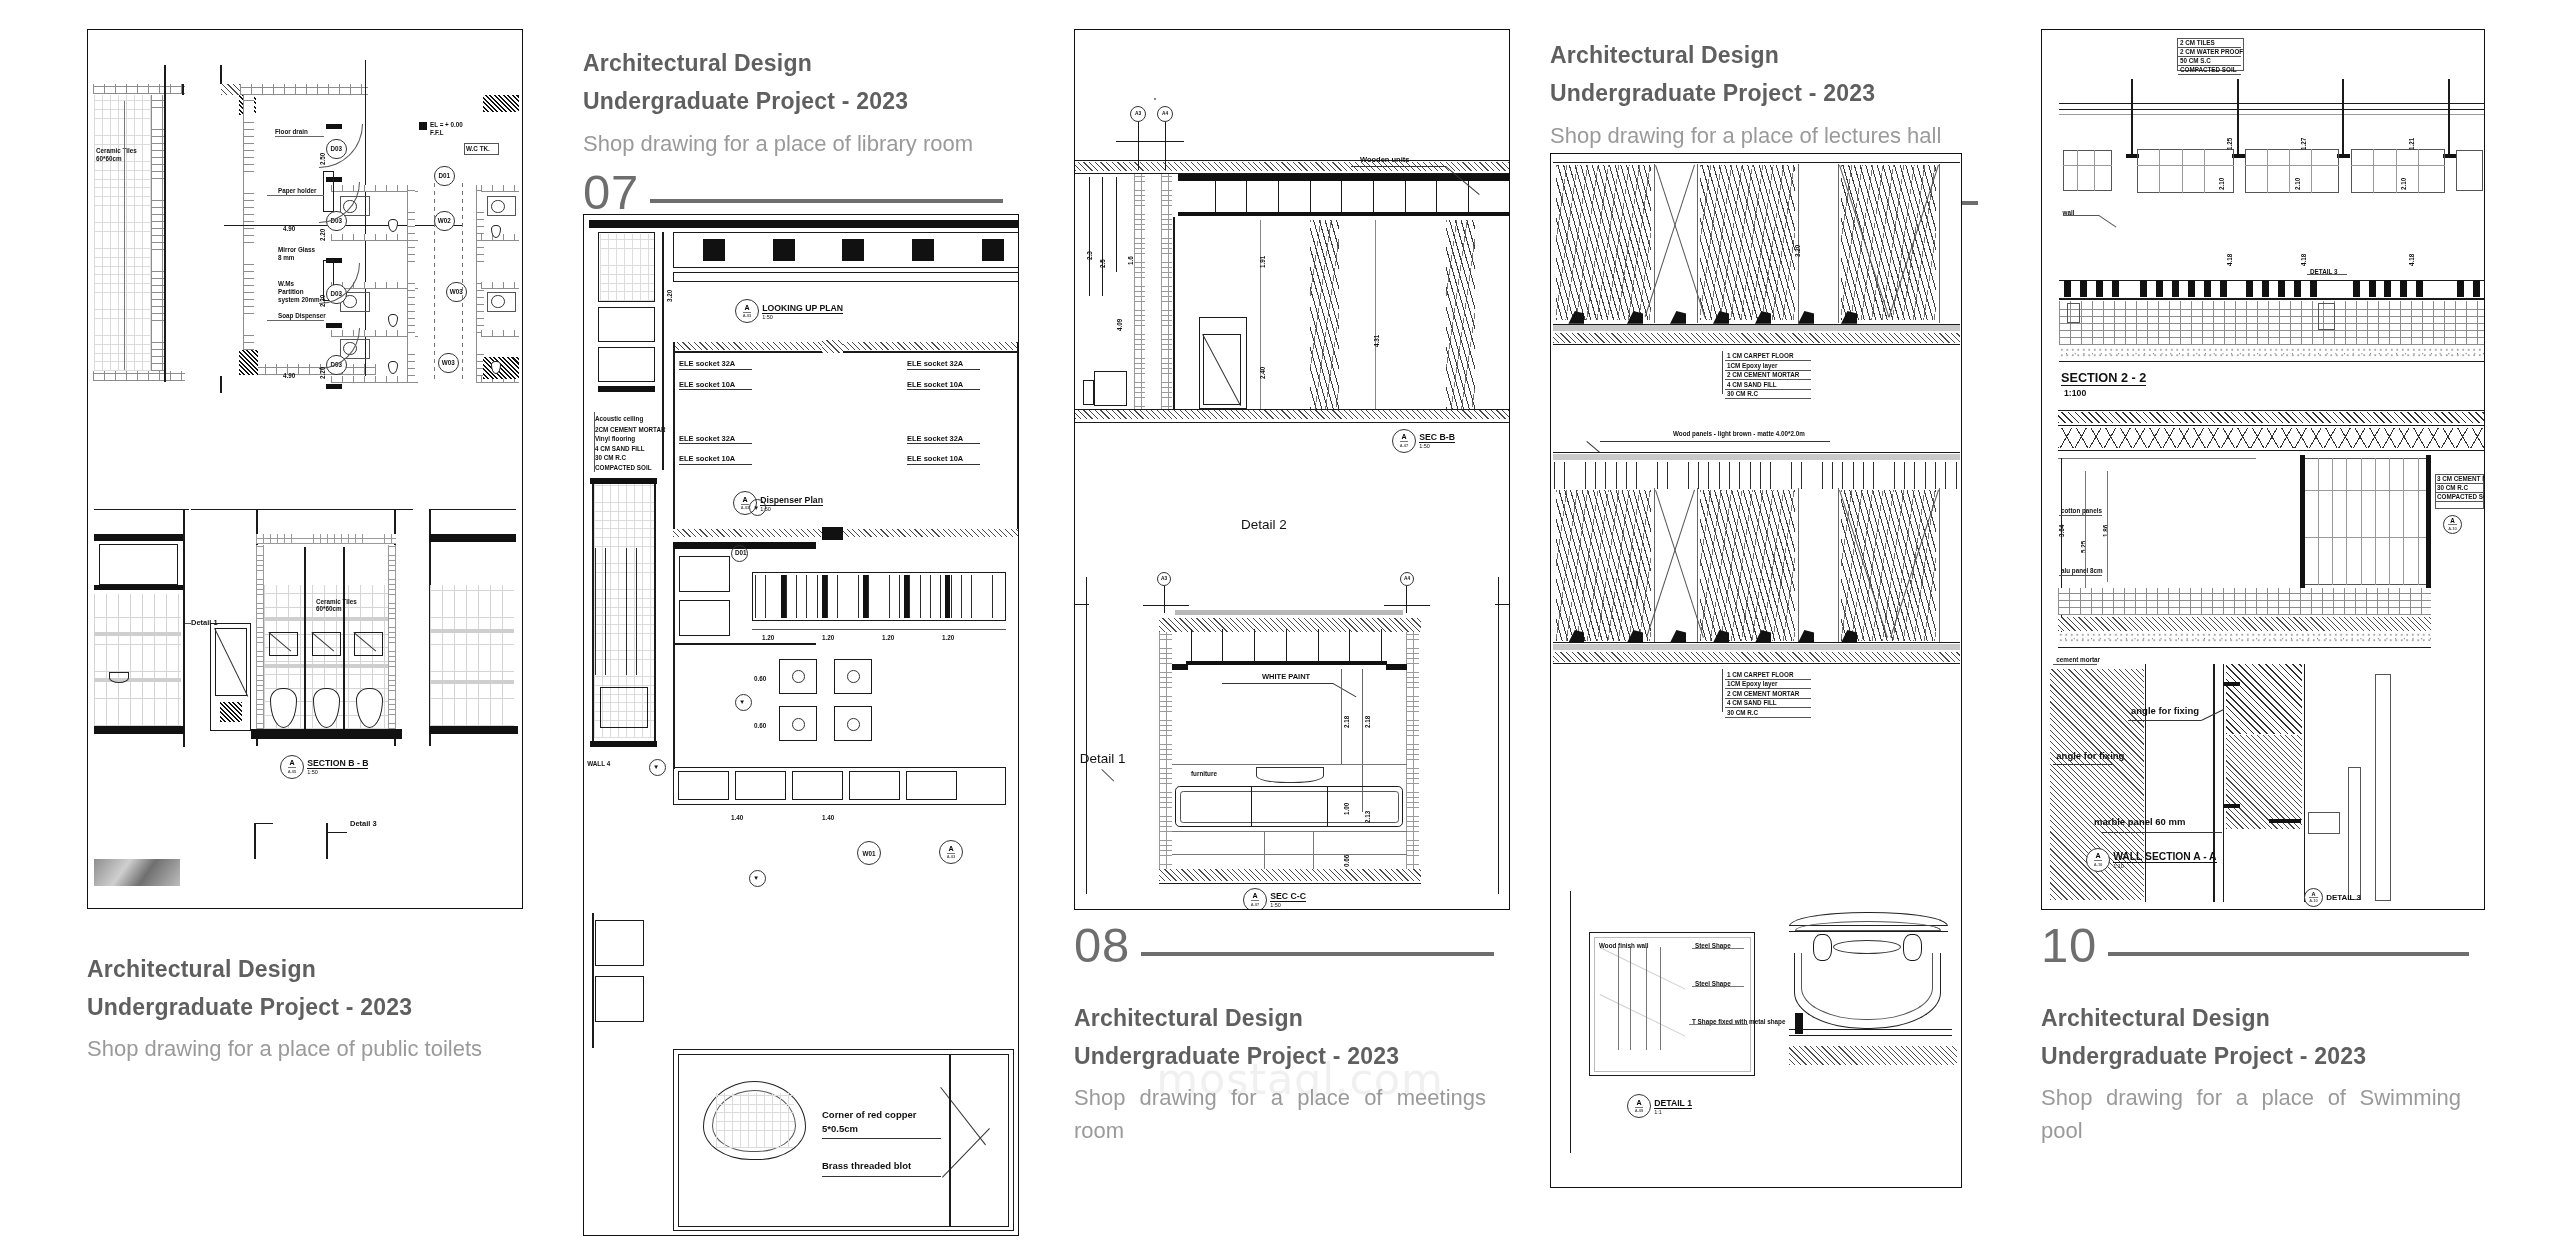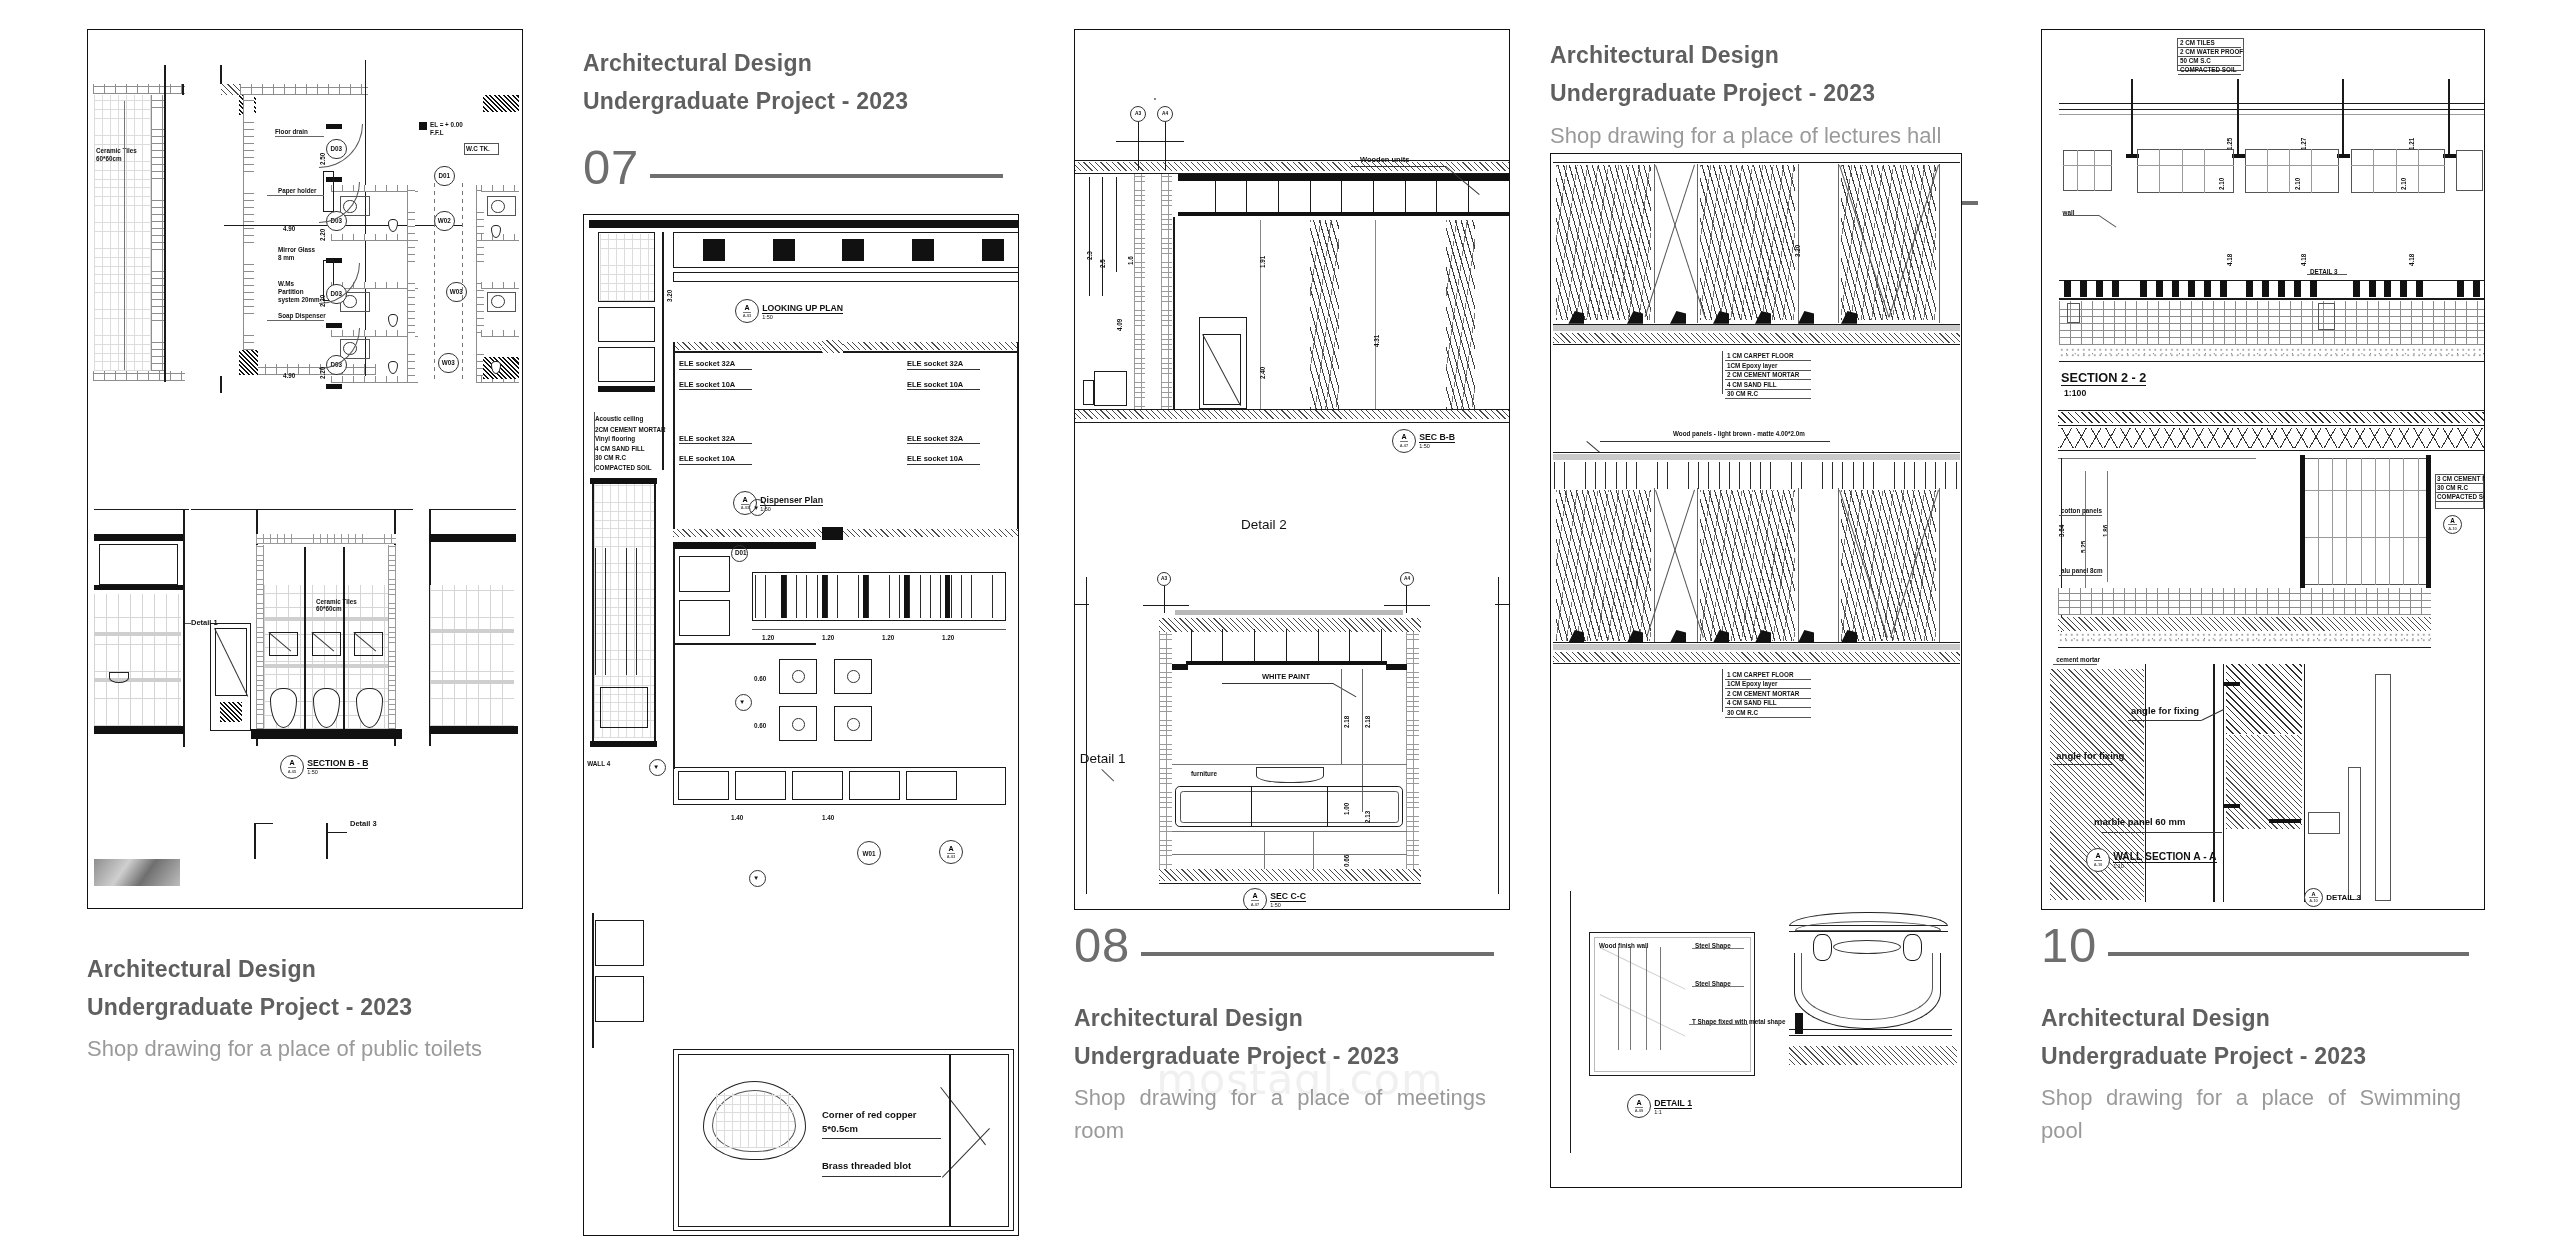--- a/index.html
+++ b/index.html
@@ -362,21 +362,22 @@
       <div class="ttl" style="margin-top:8px;">Undergraduate Project - 2023</div>
       <div class="desc" style="margin-top:11px;width:412px;">Shop drawing for a place of public toilets</div>
     </div>
   </div>
 
   <div class="panel" style="left:583px;top:48px;width:436px;height:1141px;">
 
     <div class="caption" style="left:0;top:0;width:420px;">
       <div class="ttl">Architectural Design</div>
       <div class="ttl" style="margin-top:8px;">Undergraduate Project - 2023</div>
-      <div class="num-row" style="margin-top:26px;">
+      <div class="desc" style="margin-top:11px;width:412px;">Shop drawing for a place of library room</div>
+      <div class="num-row" style="margin-top:8px;">
         <span class="num">07</span>
         <span class="rule"></span>
       </div>
     </div>
 
     <div class="sheet" style="left:0;top:166px;width:436px;height:1022px;">
       <div class="cad">
 
         <div class="solid" style="left:4.8px;top:4.8px;width:431px;height:8px;"></div>
         <div class="bx" style="left:14.3px;top:17.4px;width:57px;height:70px;"></div>

